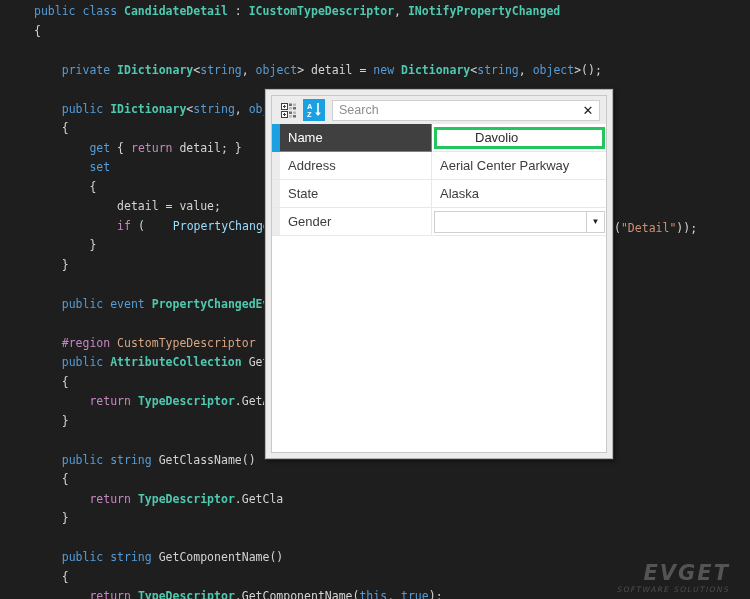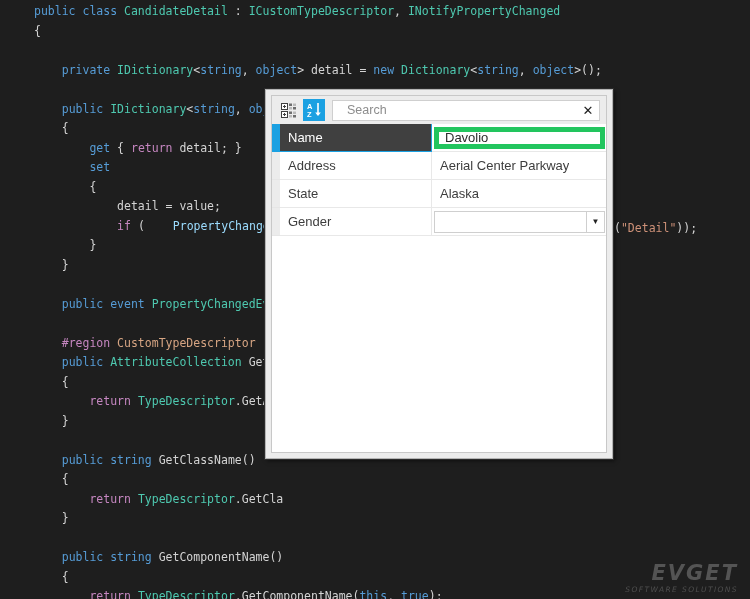--- a/index.html
+++ b/index.html
@@ -16,21 +16,21 @@
     font-family:"DejaVu Sans Mono","Liberation Mono",monospace;
     font-size:11.5px;
     line-height:19.5px;
     white-space:pre;
     padding:2px 0 0 0;
     color:#d4d4d4;
     letter-spacing:0px;
   }
   .ln{display:block;height:19.5px;padding-left:34px;}
   .kw{color:#569cd6;}      
-  .ty{color:#4ec9b0;}      
+  .ty{color:#4ec9b0;font-weight:bold;}      
   .pp{color:#c586c0;margin-top:12px;}      
   .rg{color:#d7a583;}      
   .st{color:#ce9178;}      
   .pn{color:#9cdcfe;margin-left:28px;}      
   .op{color:#d4d4d4;}
 
   
   #property-grid-window{
     position:absolute;
     left:265px;top:89px;width:348px;height:370px;
@@ -75,21 +75,21 @@
     background:#fff;border:1px solid #cfcfcf;
     display:flex;align-items:center;
     margin-left:3px;margin-right:1px;
     box-sizing:border-box;
     position:relative;
   }
   #search-input{
     flex:1;border:0;outline:0;background:transparent;
     font-family:"Liberation Sans",sans-serif;
     font-size:12.5px;color:#3b3b3b;
-    padding:0 6px;height:100%;margin-left:8px;
+    padding:0 6px;height:100%;
   }
   #search-input::placeholder{color:#8d8d8d;opacity:1;}
   #search-clear{
     width:22px;height:100%;
     display:flex;align-items:center;justify-content:center;
     font-size:13px;color:#222;font-weight:bold;cursor:pointer;
     font-family:"DejaVu Sans",sans-serif;
     line-height:1;
   }
 
@@ -140,21 +140,21 @@
   
   .editor-box{
     margin:2px 1px 2px 2px;
     height:22px;flex:1;
     background:#fff;
     border:1px solid #cfcfcf;
     box-sizing:border-box;
     display:flex;align-items:center;
     min-width:0;
   }
-  .editor-box.focused{border:5px solid #22c55e;}
+  .editor-box.focused{border:3px solid #22c55e;padding-left:32px;}
   .editor-box .etxt{
     padding-left:6px;font-size:13px;color:#2b2b2b;
     white-space:nowrap;overflow:hidden;flex:1;
   }
   .editor-box .etxt.center{text-align:center;padding-left:0;padding-right:14px;}
 
   .spin{
     flex:0 0 16px;height:100%;
     display:flex;flex-direction:column;
     border-left:1px solid #cfcfcf;
@@ -170,21 +170,21 @@
   .combo-arrow{
     flex:0 0 18px;height:100%;
     display:flex;align-items:center;justify-content:center;
     border-left:1px solid #cfcfcf;
     box-sizing:border-box;
     font-size:8px;color:#222;cursor:pointer;
   }
 
   
   #watermark{
-    position:absolute;right:12px;bottom:6px;
+    position:absolute;right:20px;bottom:6px;
     text-align:right;
     pointer-events:none;
     user-select:none;
   }
   #wm-main{
     font-family:"DejaVu Sans",sans-serif;
     font-size:21px;font-weight:bold;font-style:italic;
     color:#545454;letter-spacing:2px;line-height:1;
   }
   #wm-sub{

